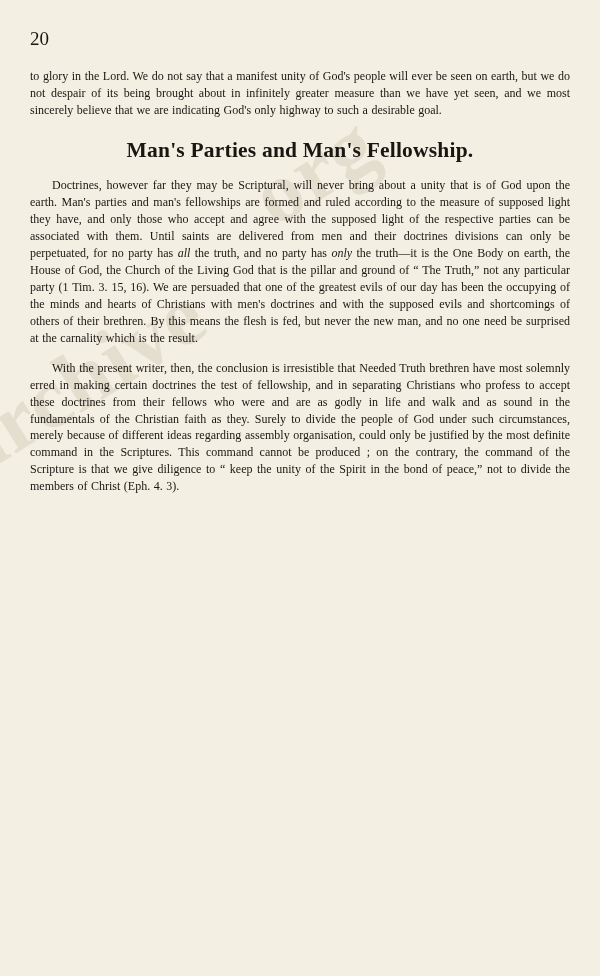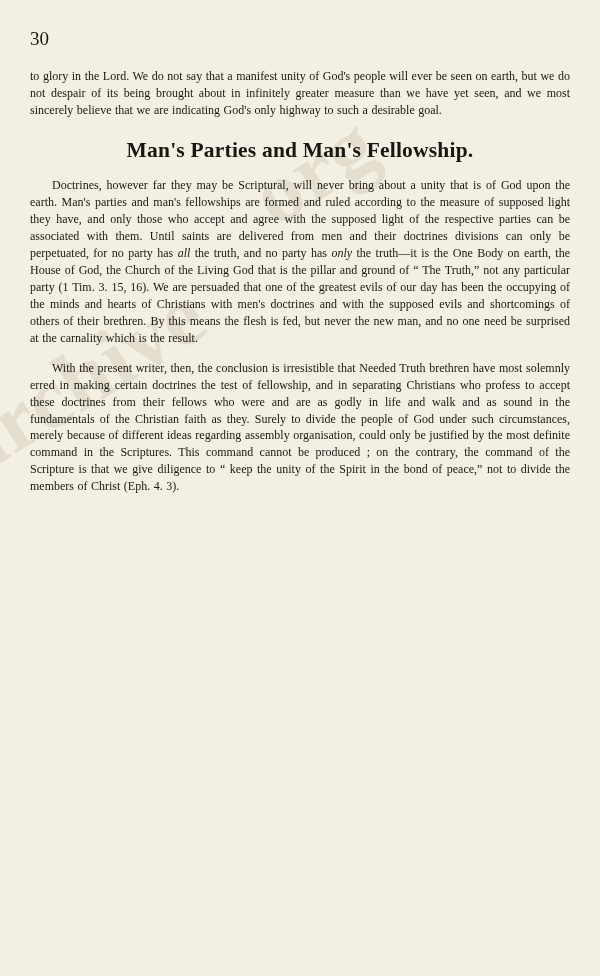--- a/index.html
+++ b/index.html
@@ -91,21 +91,21 @@
 
 <div class="watermark">
   <span class="wm1">archive</span>
   <span class="wm2">org</span>
 </div>
 
 <div class="page">
   <div class="content">
 
     <div class="running-head">
-      <div class="folio">30</div>
+      <div class="folio">20</div>
     </div>
 
     <p class="body">to glory in the Lord.   We do not say that a manifest unity of God's people will ever be seen on earth, but we do not despair of its being brought about in infinitely greater measure than we have yet seen, and we most sincerely believe that we are indicating God's only highway to such a desirable goal.</p>
 
     <h2 class="section-head">Man's Parties and Man's Fellowship.</h2>
 
     <p class="body indent"><span>Doctrines, however far they may be Scriptural, will never bring about a unity that is of God upon the earth.   Man's parties and man's fellowships are formed and ruled according to the measure of supposed light they have, and only those who accept and agree with the supposed light of the respective parties can be associated with them. Until saints are delivered from men and their doctrines divisions can only be perpetuated, for no party has </span><em>all</em><span> the truth, and no party has </span><em>only</em><span> the truth—it is the One Body on earth, the House of God, the Church of the Living God that is the pillar and ground of “ The Truth,” not any particular party (1 Tim. 3. 15, 16).   We are persuaded that one of the greatest evils of our day has been the occupying of the minds and hearts of Christians with men's doctrines and with the supposed evils and shortcomings of others of their brethren.   By this means the flesh is fed, but never the new man, and no one need be surprised at the carnality which is the result.</span></p>
 
     <p class="body indent">With the present writer, then, the conclusion is irresistible that Needed Truth brethren have most solemnly erred in making certain doctrines the test of fellowship, and in separating Christians who profess to accept these doctrines from their fellows who were and are as godly in life and walk and as sound in the fundamentals of the Christian faith as they.   Surely to divide the people of God under such circumstances, merely because of different ideas regarding assembly organisation, could only be justified by the most definite command in the Scriptures.   This command cannot be produced ; on the contrary, the command of the Scripture is that we give diligence to “ keep the unity of the Spirit in the bond of peace,” not to divide the members of Christ (Eph. 4. 3).</p>
 

